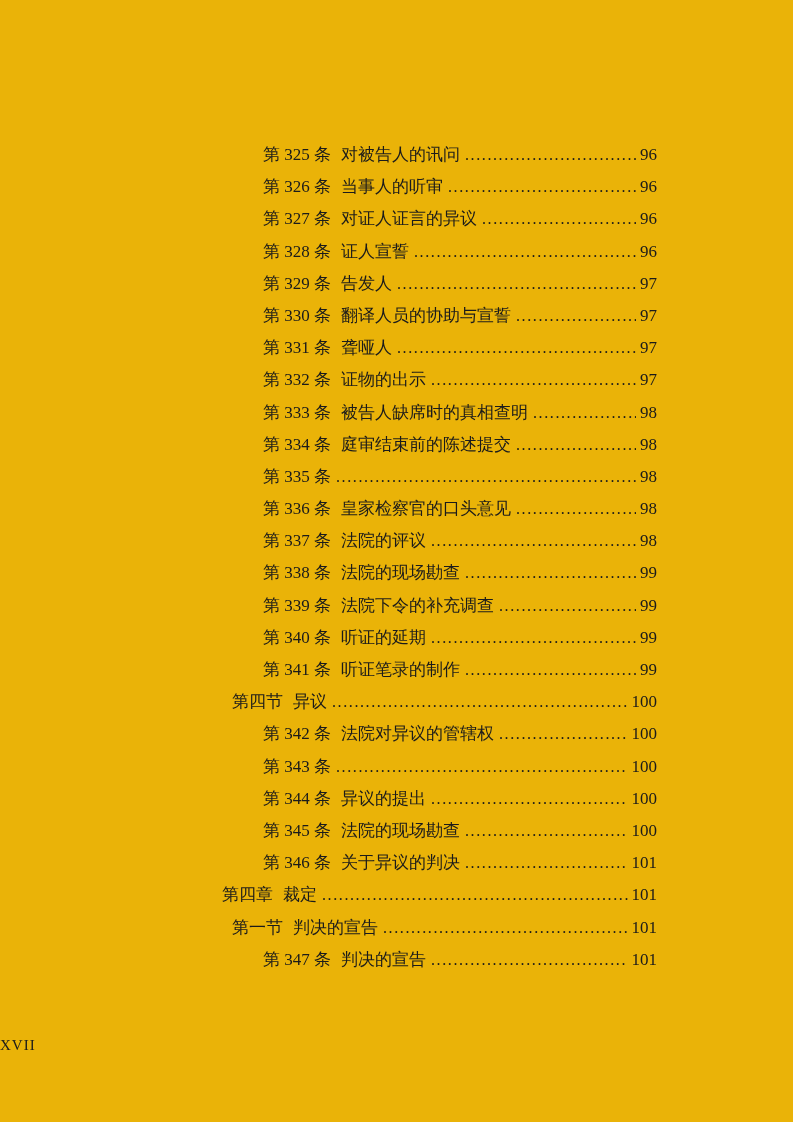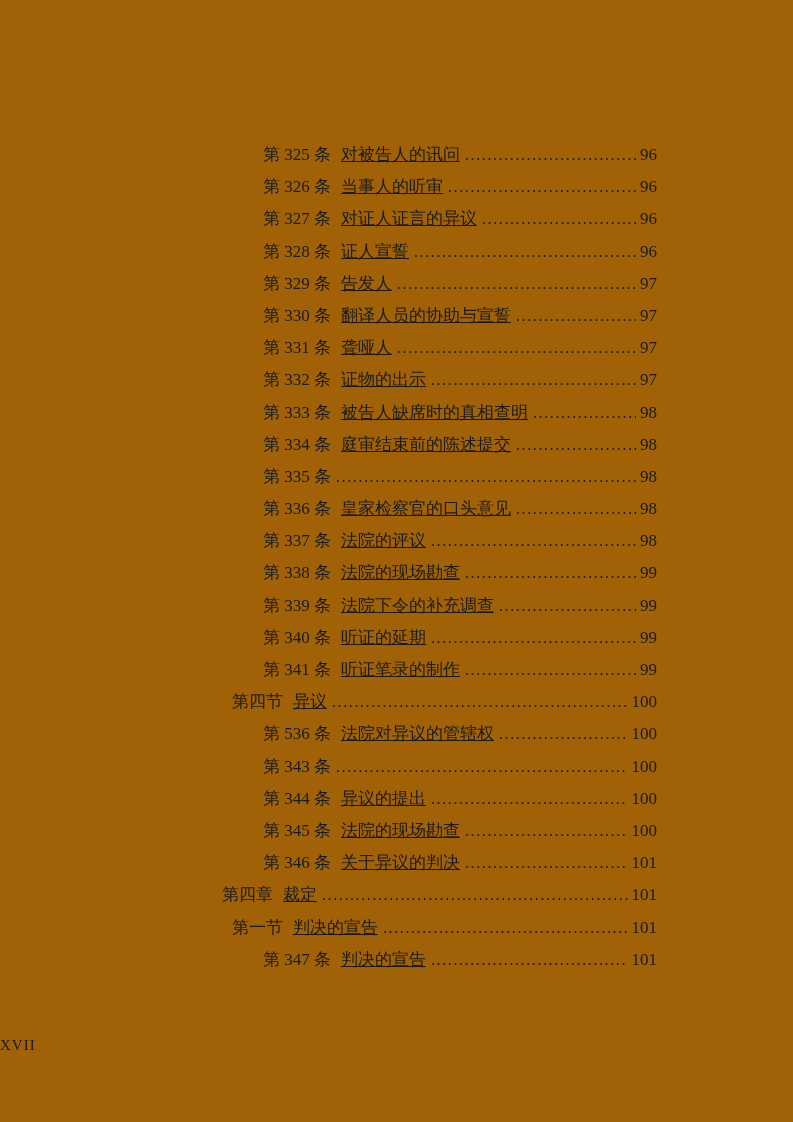--- a/index.html
+++ b/index.html
@@ -28,21 +28,21 @@
     align-items: baseline;
     height: 32.2px;
     line-height: 32.2px;
     font-size: 17px;
     white-space: nowrap;
   }
   .toc-row.level-chapter { padding-left: 0; margin-left: 24px; }
   .toc-row.level-section { padding-left: 34px; }
   .toc-row.level-article { padding-left: 65px; }
   .entry-label { white-space: nowrap; }
-  .entry-title { white-space: nowrap; margin-left: 10px; text-decoration: underline; }
+  .entry-title { white-space: nowrap; margin-left: 10px; }
   .leader {
     flex: 1 1 auto;
     overflow: hidden;
     white-space: nowrap;
     margin-left: 5px;
     min-width: 12px;
   }
   .leader::after {
     content: "..................................................................................................................................................";
     letter-spacing: 1.6px;
@@ -58,21 +58,21 @@
     left: 0;
     width: 100%;
     text-align: left;
     font-size: 15px;
     letter-spacing: 1px;
   }
 </style>
 </head>
 <body>
 
-<div class="page" style="background: #a16207; color: rgb(27, 27, 27);">
+<div class="page" style="background: #eab308; color: rgb(27, 27, 27);">
   <div class="toc">
       <div class="toc-row level-article">
     <span class="entry-label">第 325 条</span>
     <span class="entry-title">对被告人的讯问</span>
     <span class="leader"></span>
     <span class="entry-page">96</span>
   </div>
       <div class="toc-row level-article">
     <span class="entry-label">第 326 条</span>
     <span class="entry-title">当事人的听审</span>
@@ -168,21 +168,21 @@
     <span class="leader"></span>
     <span class="entry-page">99</span>
   </div>
       <div class="toc-row level-section">
     <span class="entry-label">第四节</span>
     <span class="entry-title">异议</span>
     <span class="leader"></span>
     <span class="entry-page">100</span>
   </div>
       <div class="toc-row level-article">
-    <span class="entry-label">第 536 条</span>
+    <span class="entry-label">第 342 条</span>
     <span class="entry-title">法院对异议的管辖权</span>
     <span class="leader"></span>
     <span class="entry-page">100</span>
   </div>
       <div class="toc-row level-article">
     <span class="entry-label">第 343 条</span>
     <span class="leader"></span>
     <span class="entry-page">100</span>
   </div>
       <div class="toc-row level-article">

